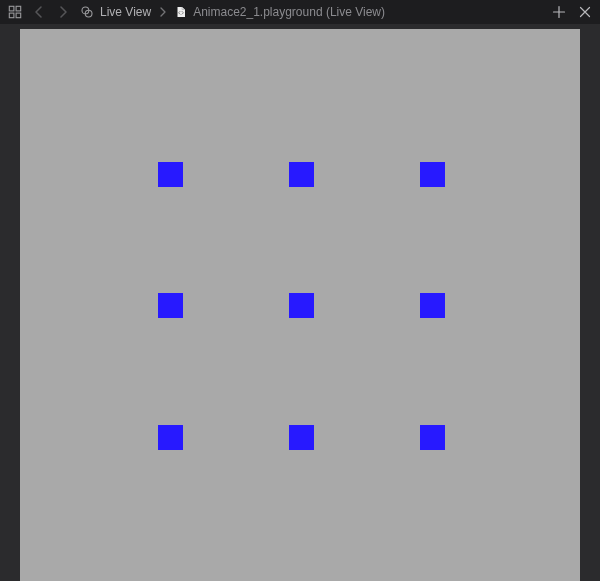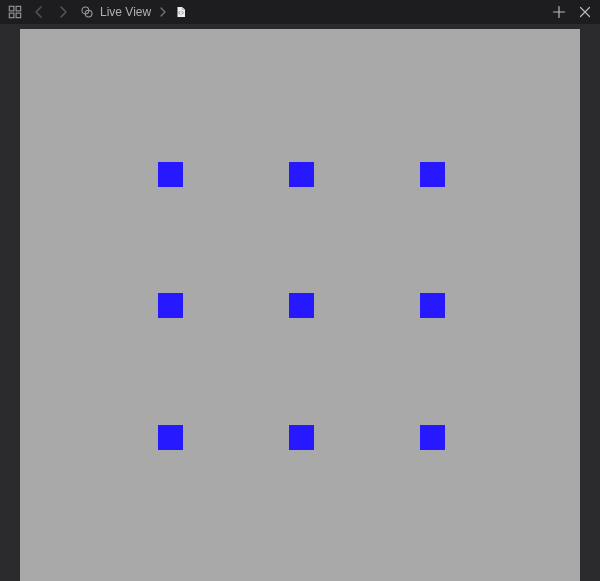--- a/index.html
+++ b/index.html
@@ -85,20 +85,21 @@
             <polyline points="4,2 8,6 4,10" fill="none" stroke="#9a9a9d" stroke-width="1.3" stroke-linecap="round" stroke-linejoin="round"></polyline>
           </svg>
       </span>
       <span class="icon small">
         <svg viewBox="0 0 12 12">
             <path d="M2.5 1h4.5L10 3.5V11H2.5z" fill="#efefef"></path>
             <path d="M7 1v2.5H10" fill="none" stroke="#b7b7b7" stroke-width="0.8"></path>
             <path d="M5 8.2l-1.4-1.4L5 5.4M7 5.4l1.4 1.4L7 8.2" fill="none" stroke="#7a7a7a" stroke-width="0.9" stroke-linecap="round" stroke-linejoin="round"></path>
           </svg>
       </span>
+      <span class="label dim">Animace2_1.playground (Live View)</span>
     </div>
   </div>
 
   <div class="right">
     <span class="icon">
       <svg viewBox="0 0 14 14">
           <path d="M7 1.5v11M1.5 7h11" stroke="#b8b8bb" stroke-width="1.2" stroke-linecap="round"></path>
         </svg>
     </span>
     <span class="icon">

